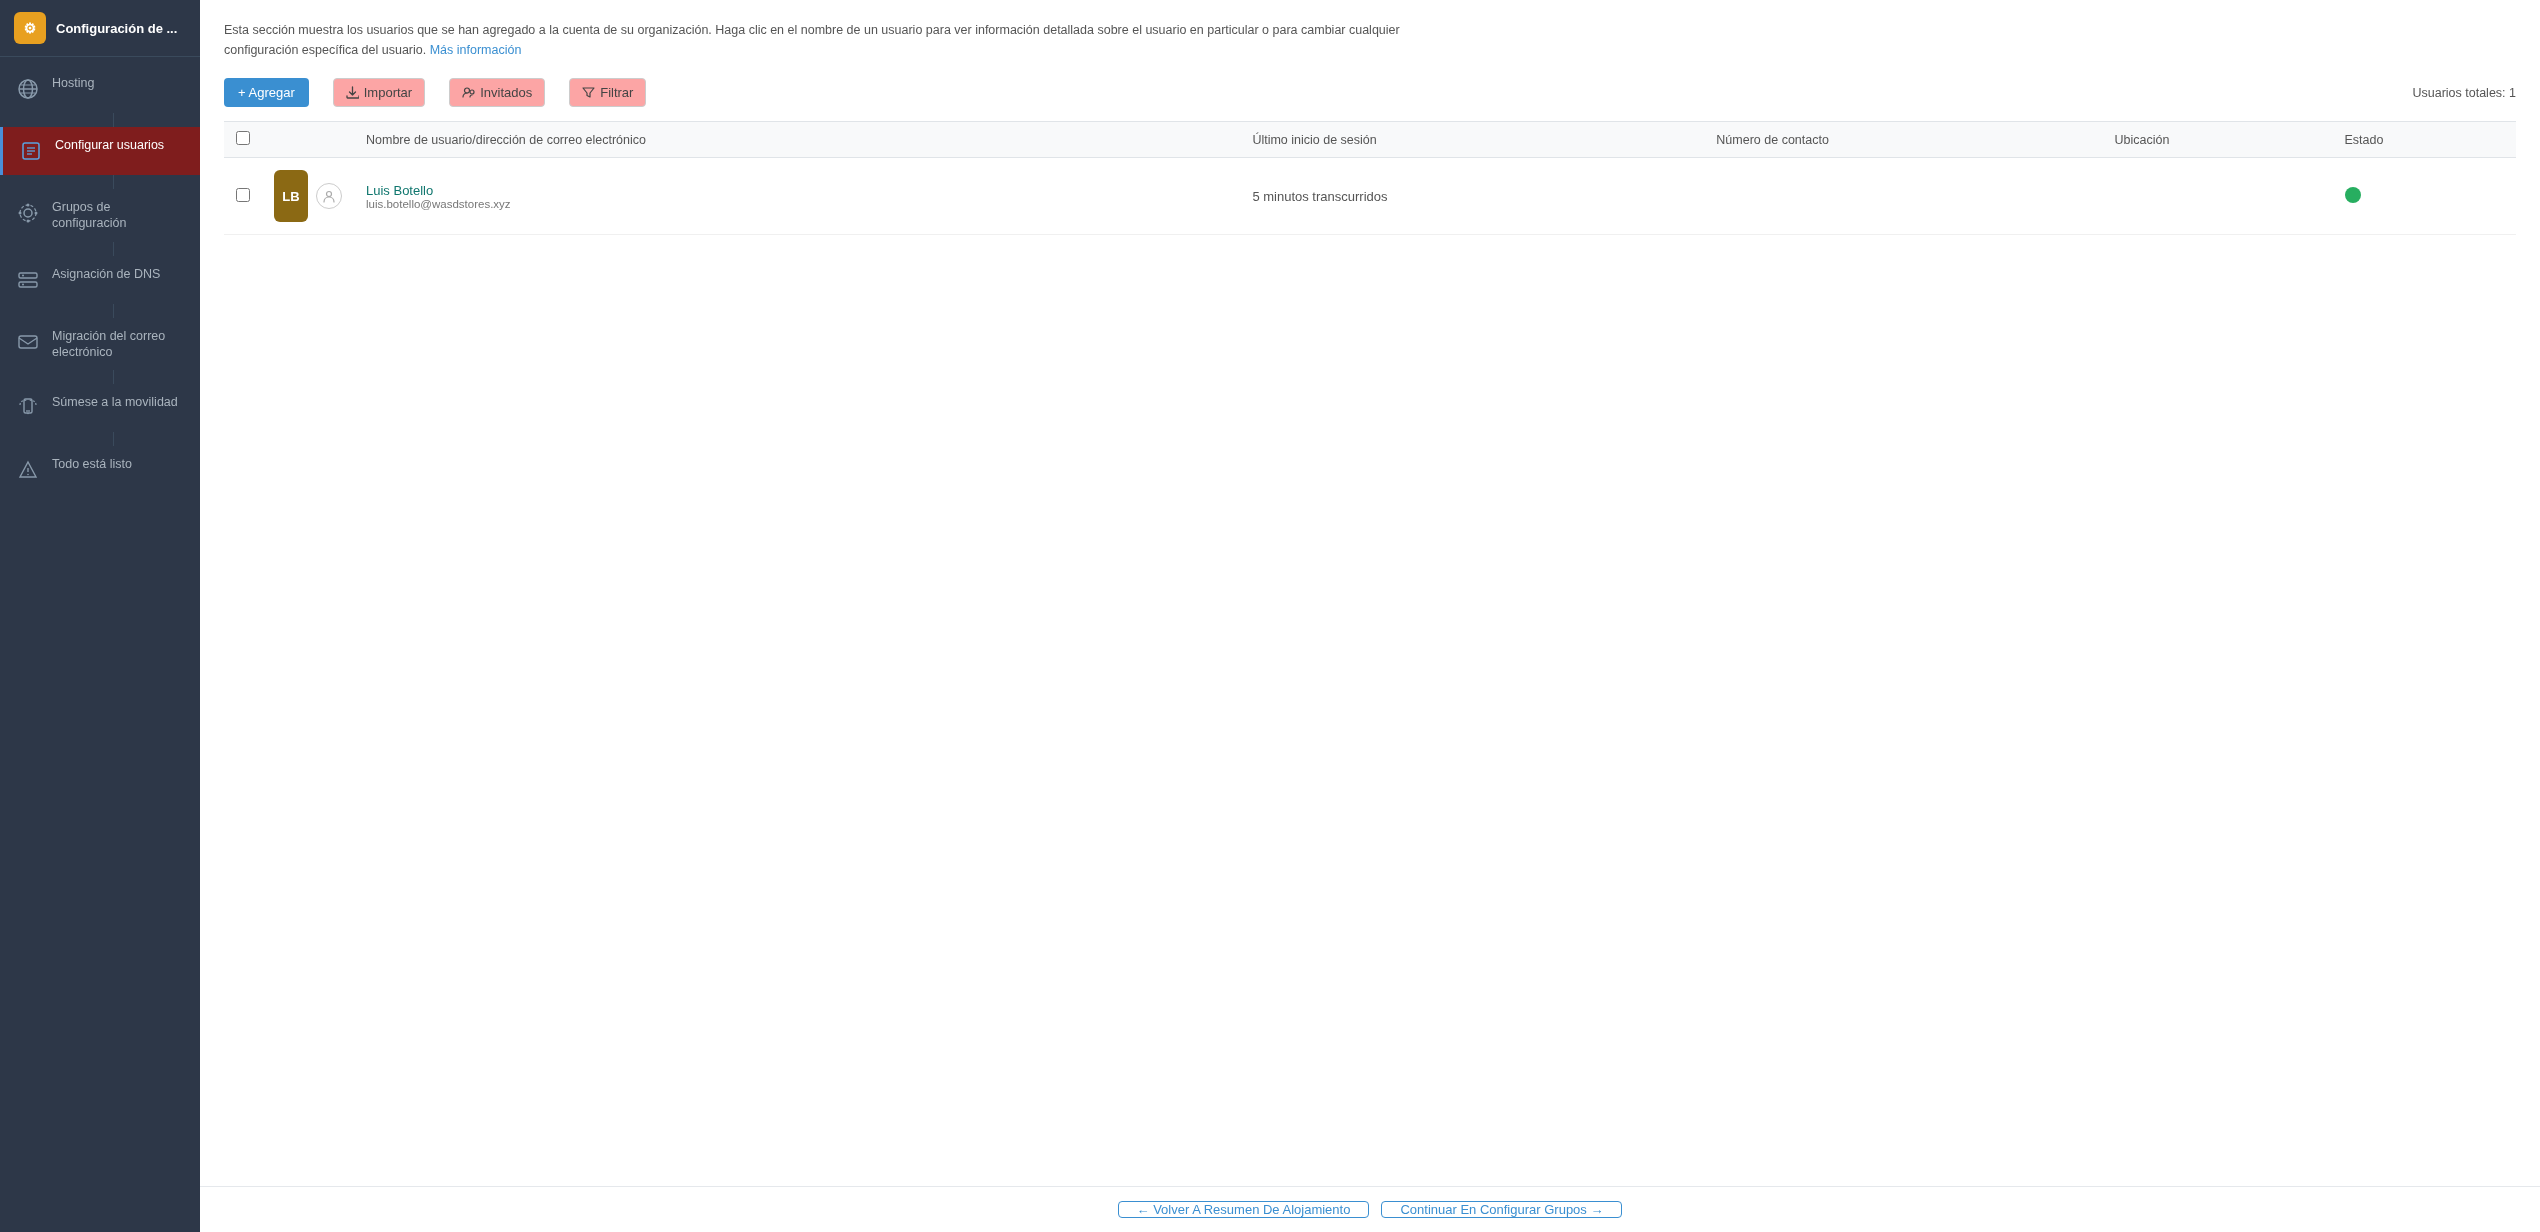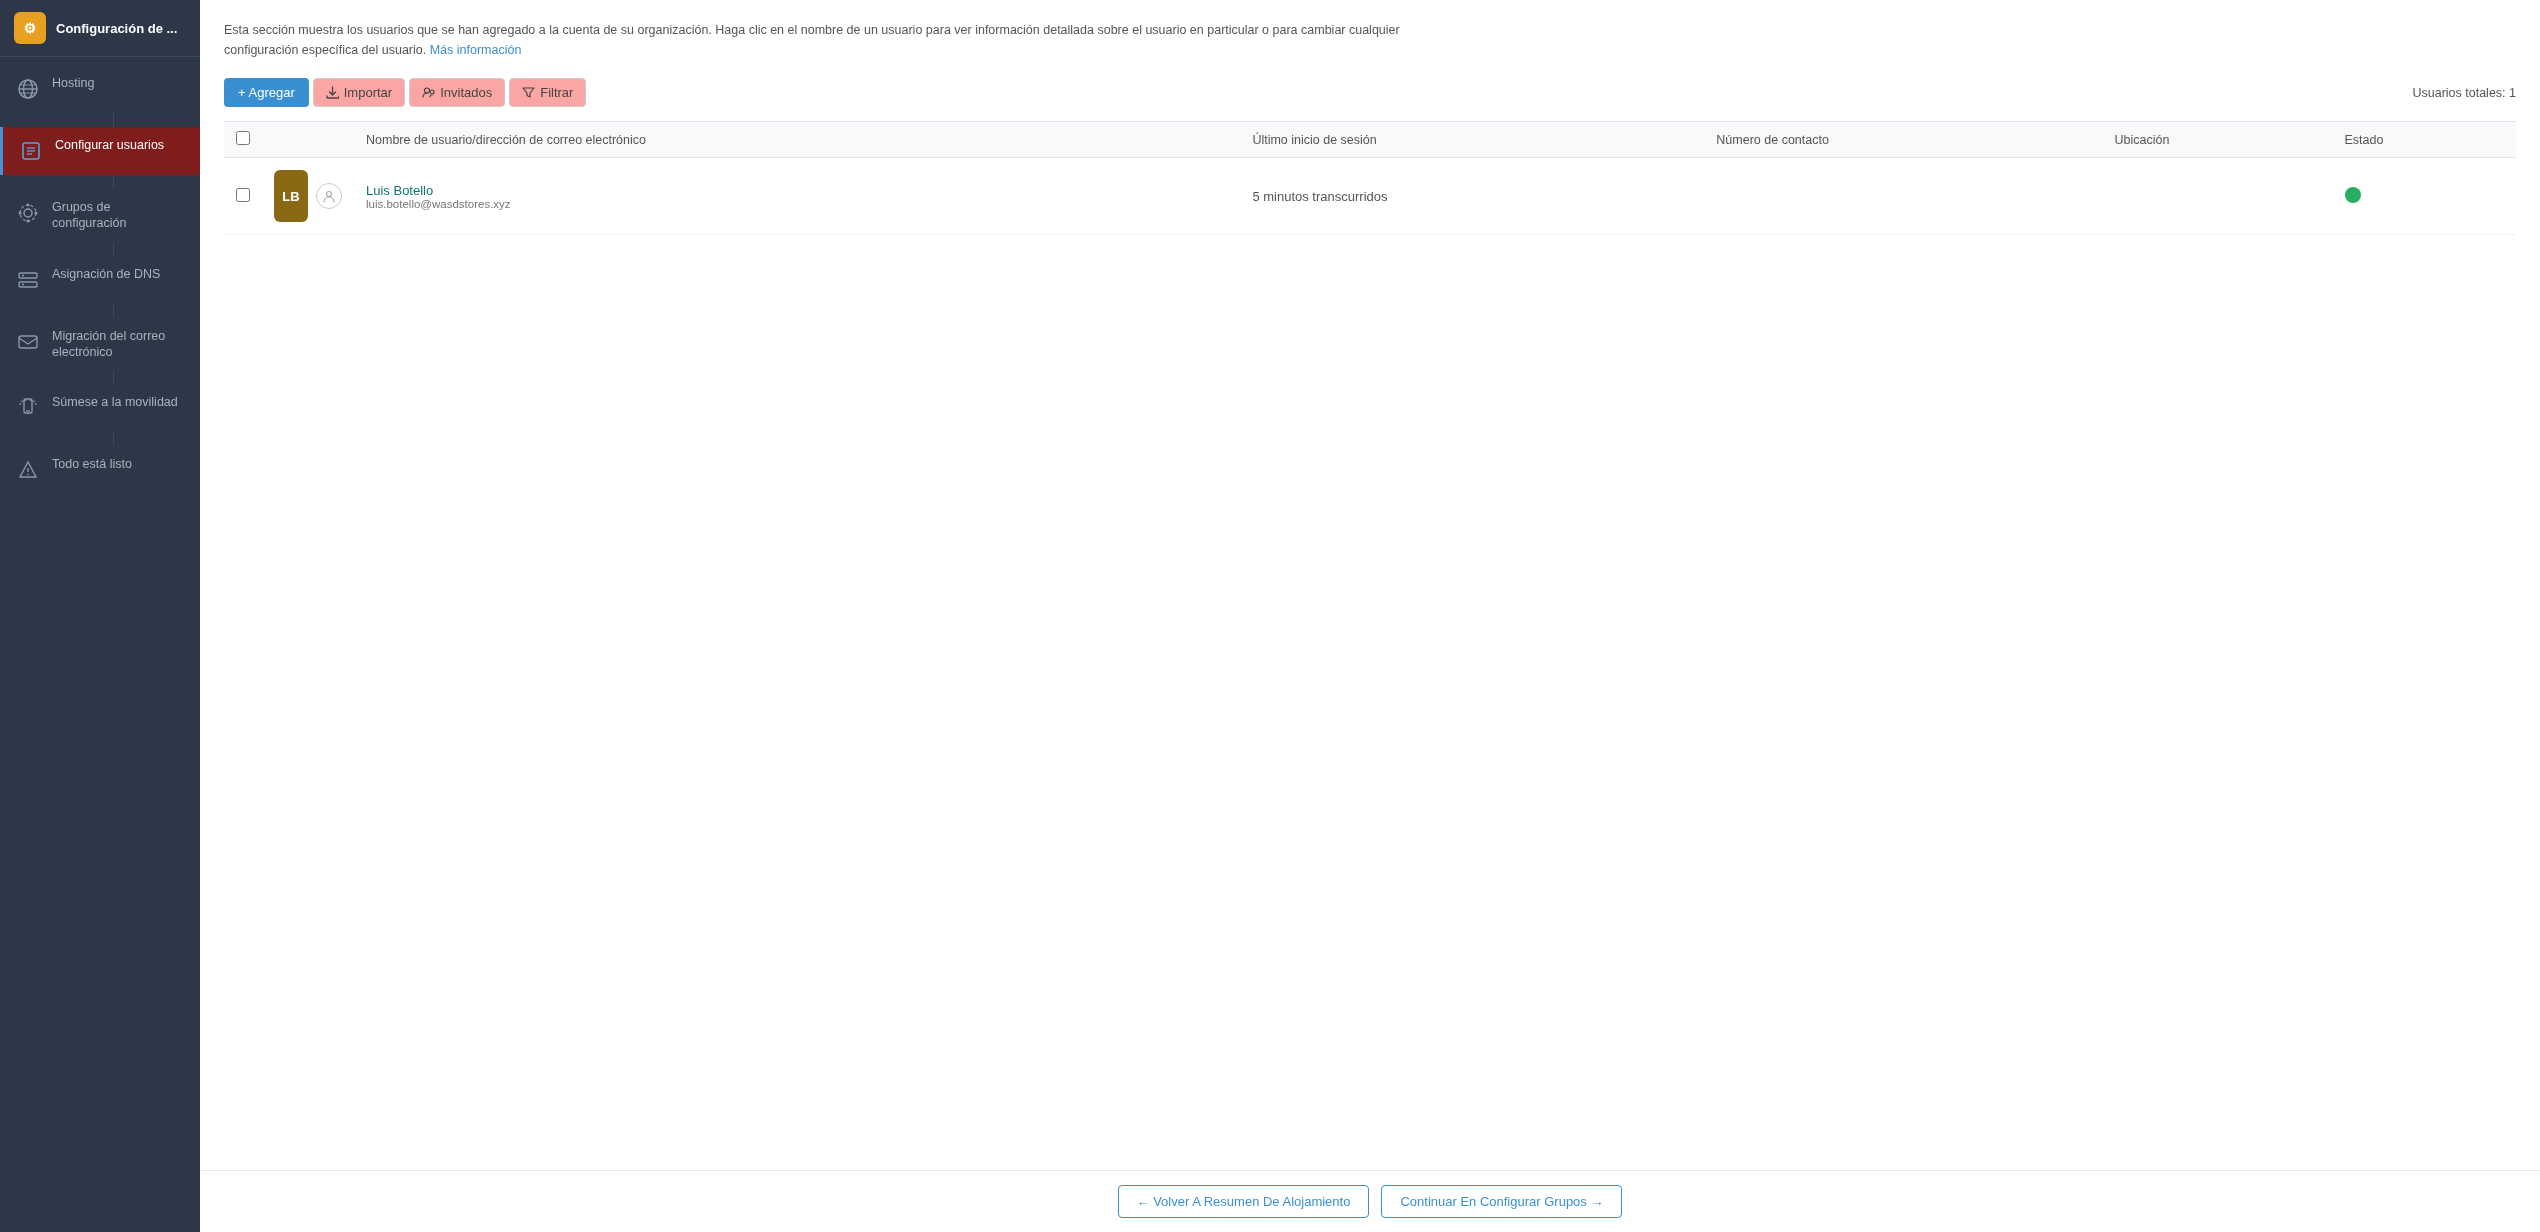--- a/index.html
+++ b/index.html
@@ -162,21 +162,21 @@
     }
     .description-text a {
       color: #3a8fd1;
       text-decoration: none;
     }
 
     
     .toolbar {
       display: flex;
       align-items: center;
-      gap: 4px;
+      gap: 24px;
       margin-bottom: 14px;
     }
     .btn-add {
       display: flex;
       align-items: center;
       gap: 5px;
       background: #3a8fd1;
       color: white;
       border: none;
       padding: 7px 14px;
@@ -283,21 +283,21 @@
       display: flex;
       align-items: center;
       justify-content: center;
       gap: 12px;
       background: #fff;
     }
     .btn-footer {
       display: flex;
       align-items: center;
       gap: 6px;
-      padding: 8px 18px;
+      padding: 0 18px;
       border-radius: 4px;
       font-size: 13px;
       cursor: pointer;
       border: 1px solid #3a8fd1;
       background: #fff;
       color: #3a8fd1;
     }
   </style>
 </head>
 <body>

